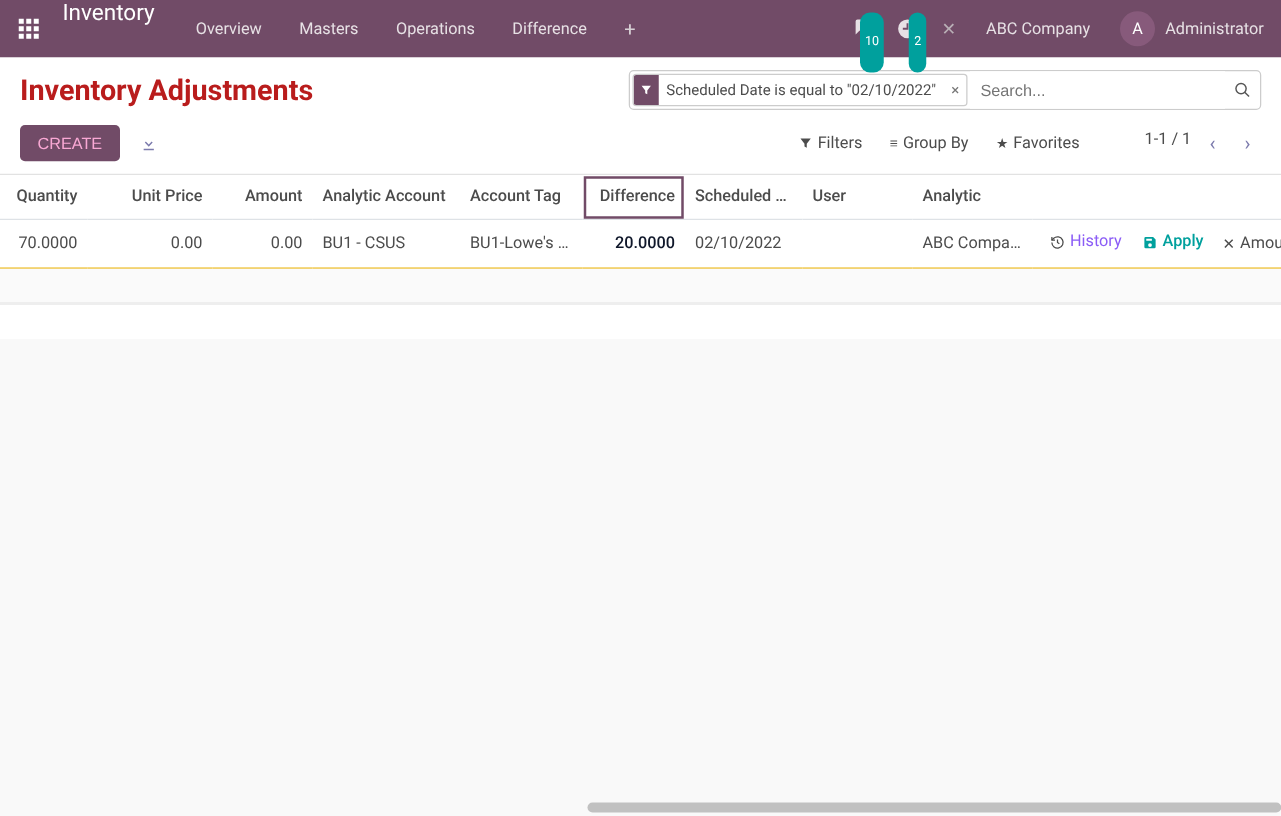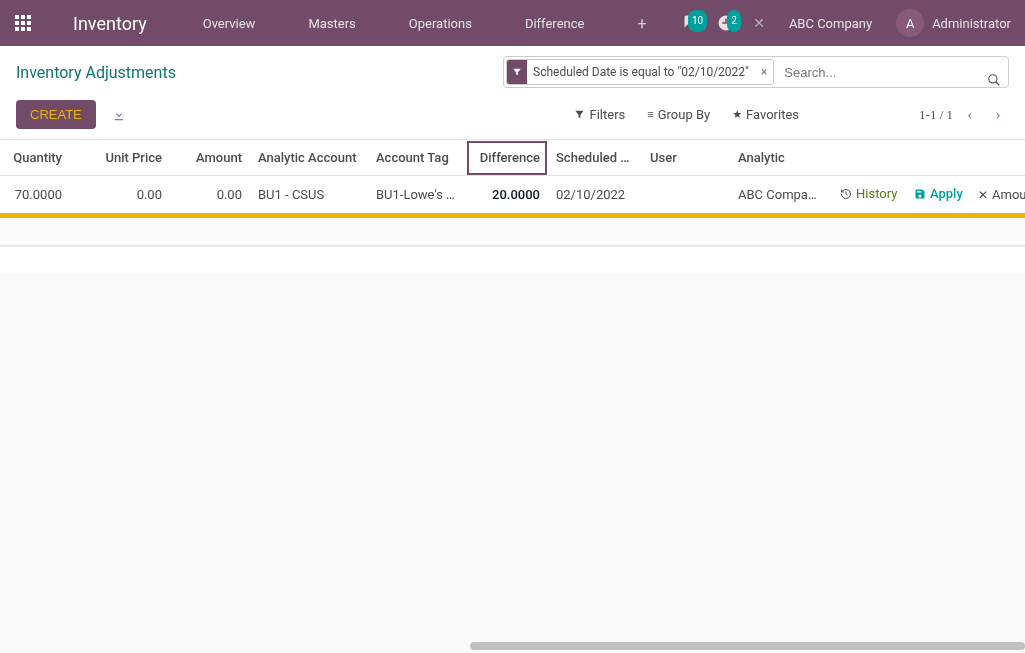--- a/index.html
+++ b/index.html
@@ -1,66 +1,66 @@
 <!DOCTYPE html>
 <html><head>
 <meta charset="utf-8">
 <style>
   * { box-sizing: border-box; }
   html, body { margin:0; padding:0; font-family: -apple-system, BlinkMacSystemFont, "Segoe UI", Roboto, "Helvetica Neue", Arial, sans-serif; font-size:13px; color:#4c4c4c; background:#f9f9f9; height:100%; }
   body { width:1025px; height:653px; overflow:hidden; position:relative; }
 
   
   .navbar { background:#714B67; height:46px; display:flex; align-items:center; color:#fff; }
-  .nav-left { display:flex; align-items:center; height:100%;gap:23px; }
+  .nav-left { display:flex; align-items:flex-start; height:100%; }
   .apps-btn { width:46px; height:46px; display:flex; align-items:center; justify-content:center; cursor:pointer; }
   .apps-grid { width:16px; height:16px; display:grid; grid-template-columns:repeat(3,4px); grid-template-rows:repeat(3,4px); gap:2px; }
   .apps-grid span { background:#fff; width:4px; height:4px; }
   .brand { font-size:18px; font-weight:400; color:#fff; padding:0 18px 0 4px; }
   .nav-item { padding:0 15px; height:46px; display:flex; align-items:center; color:#e7e1e5; cursor:pointer; font-size:13px; }
   .plus-icon { font-size:16px; color:#d6cfd4; }
   .nav-right { margin-left:auto; display:flex; align-items:center; height:100%; padding-right:6px; }
   .tray-btn { position:relative; width:34px; height:46px; display:flex; align-items:center; justify-content:center; cursor:pointer; }
-  .badge { position:absolute; top:10px; right:2px; background:#00A09D; color:#fff; border-radius:8px; font-size:10px; line-height:14px; padding:4px 4px; min-width:14px; text-align:center; }
+  .badge { position:absolute; top:10px; right:2px; background:#00A09D; color:#fff; border-radius:8px; font-size:10px; line-height:14px; padding:17px 4px; min-width:14px; text-align:center; }
   .studio-close { color:#b9afb6; font-size:14px; padding:0 10px; cursor:pointer; }
   .company { padding:0 14px; color:#e7e1e5; font-size:13px; }
   .avatar { width:28px; height:28px; border-radius:50%; background:#875A7B; color:#fff; display:flex; align-items:center; justify-content:center; font-size:13px; margin:0 8px 0 10px; }
   .user-name { color:#e7e1e5; padding-right:8px; font-size:13px; }
 
   
   .control-panel { background:#fff; border-bottom:1px solid #e2e2e2; }
   .cp-top { display:flex; align-items:center; padding:10px 16px 6px 16px; }
-  .breadcrumb { font-size:16px; color:#0f766e; flex:0 0 auto; }
-  .search-wrap { margin-left:auto; display:flex; align-items:flex-end; border:1px solid #ccc; border-radius:4px; height:32px; width:506px; background:#fff; }
+  .breadcrumb { font-size:23px; color:#b91c1c; flex:0 0 auto;font-weight:bold; }
+  .search-wrap { margin-left:auto; display:flex; align-items:center; border:1px solid #ccc; border-radius:4px; height:32px; width:506px; background:#fff; }
   .facet { display:flex; align-items:center; margin:2px; background:#fff; border:1px solid #ccc; border-radius:3px; height:26px; overflow:hidden; font-size:12px; }
   .facet-icon { background:#714B67; color:#fff; width:20px; height:100%; display:flex; align-items:center; justify-content:center; font-size:10px; }
   .facet-text { padding:0 6px; color:#4c4c4c; }
   .facet-remove { padding:0 6px; color:#777; cursor:pointer; font-size:12px; }
   .search-input { flex:1; border:none; outline:none; height:100%; padding:0 8px; font-size:13px; }
   .search-btn { width:28px; display:flex; align-items:center; justify-content:center; color:#666; cursor:pointer; }
   .cp-bottom { display:flex; align-items:center; padding:6px 16px 10px 16px; }
-  .create-btn { background:#714B67; color:#eab308; border:none; padding:7px 14px; border-radius:4px; font-size:13px; cursor:pointer; text-transform:uppercase; }
+  .create-btn { background:#714B67; color:#f9a8d4; border:none; padding:7px 14px; border-radius:4px; font-size:13px; cursor:pointer; text-transform:uppercase; }
   .export-btn { margin-left:16px; color:#7C7BAD; cursor:pointer; font-size:14px; }
   .search-options { margin-left:auto; display:flex; gap:22px; align-items:center; }
   .opt { display:flex; align-items:center; gap:4px; color:#4c4c4c; cursor:pointer; font-size:13px; }
   .opt .ico { font-size:11px; }
-  .pager-area { display:flex; align-items:center; gap:6px; margin-left:120px;font-family:Liberation Serif, serif; }
+  .pager-area { display:flex; align-items:flex-start; gap:6px; margin-left:52px; }
   .pager-text { font-size:13px; color:#4c4c4c; }
   .pager-btn { width:22px; height:22px; display:flex; align-items:center; justify-content:center; color:#7C7BAD; cursor:pointer; font-size:16px; }
 
   
   .list-view { background:#fff; }
   table.list { width:100%; border-collapse:collapse; table-layout:fixed; }
   table.list th { background:#fff; border-bottom:1px solid #dee2e6; padding:10px 8px; text-align:left; font-weight:500; font-size:13px; color:#4c4c4c; white-space:nowrap; overflow:hidden; text-overflow:ellipsis; }
   table.list th.num, table.list td.num { text-align:right; }
-  table.list td { padding:10px 8px; border-bottom:5px solid #eab308; font-size:13px; color:#4c4c4c; white-space:nowrap; overflow:hidden; text-overflow:ellipsis; }
+  table.list td { padding:10px 8px; border-bottom:1px solid #eab308; font-size:13px; color:#4c4c4c; white-space:nowrap; overflow:hidden; text-overflow:ellipsis; }
   .th-active { outline:2px solid #714B67; outline-offset:-3px; }
   .green { color:#0f172a; font-weight:500; }
   .row-action { display:inline-flex; align-items:center; gap:4px; cursor:pointer; font-size:13px; padding:0 6px; }
-  .row-action.hist { color:#4d7c0f; }
+  .row-action.hist { color:#8b5cf6; }
   .row-action.apply { color:#00A09D; font-weight:500; }
   .row-action.clear { color:#4c4c4c; }
   .row-action .ico { font-size:12px; }
 
   .group-footer { height:28px; background:#fafafa; border-bottom:1px solid #e2e2e2; }
   .bottom-bar { height:28px; background:#fff; border-top:1px solid #eee; }
 
   
   .hscroll { position:absolute; left:0; right:0; bottom:3px; height:8px; background:transparent; }
   .hscroll-thumb { position:absolute; left:470px; right:0; top:0; height:8px; background:#c1c1c1; border-radius:4px; }

